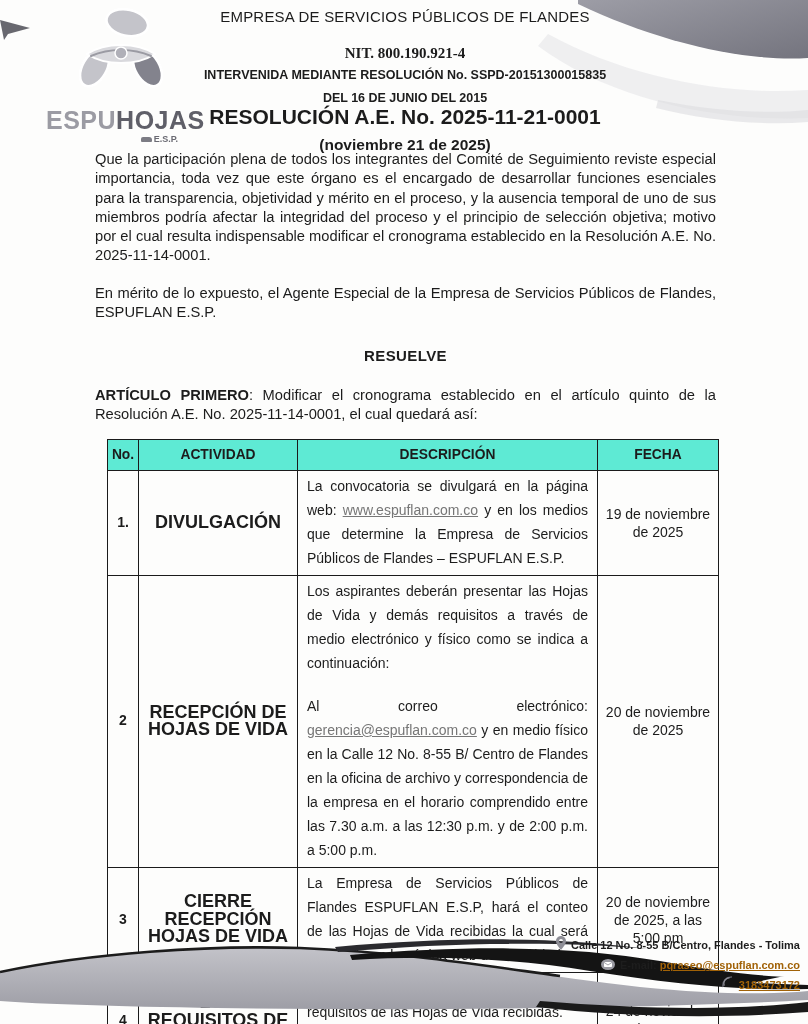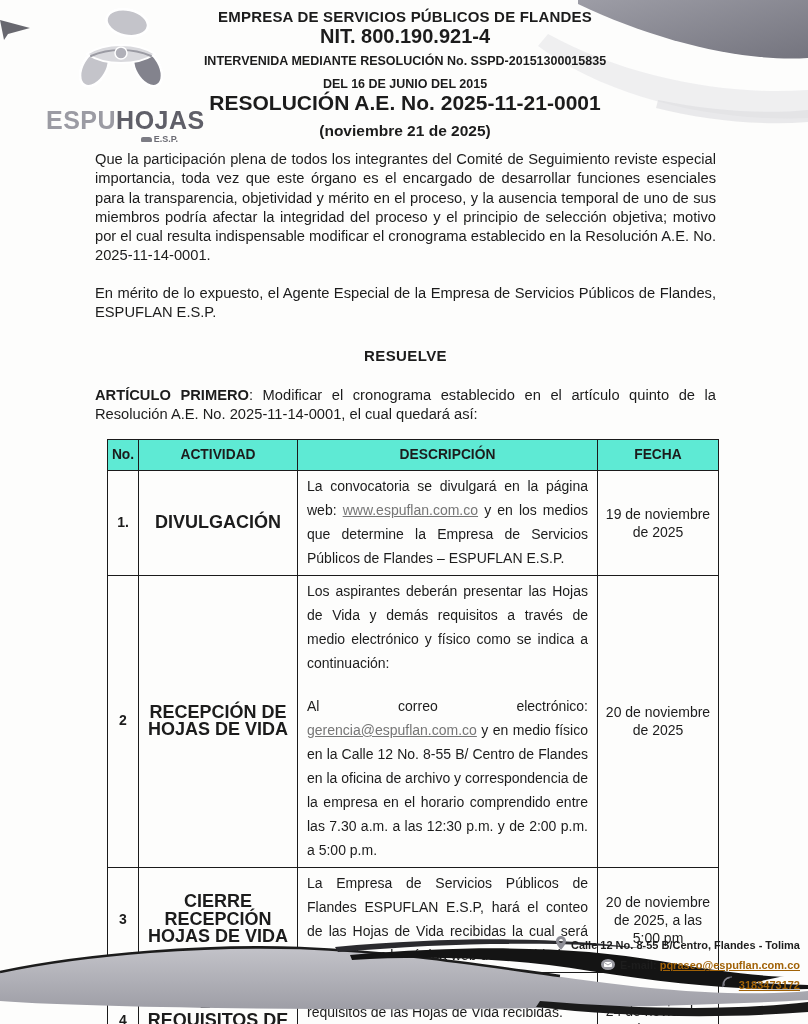--- a/index.html
+++ b/index.html
@@ -22,22 +22,22 @@
   
   .letterhead { position:relative; height:136px; }
   .logo-block { position:absolute; left:46px; top:6px; width:150px; text-align:center; }
   .logo-word { font-size:25px; letter-spacing:.5px; line-height:1; margin-top:2px; }
   .logo-word .lt { color:#9b9ba3; font-weight:bold; }
   .logo-word .bd { color:#5f5f68; font-weight:bold; }
   .logo-esp { font-size:9px; font-weight:bold; color:#6a6a72; text-align:right; padding-right:18px; margin-top:1px; }
   .logo-esp .truck { display:inline-block; width:11px; height:5px; background:#7c7c84; border-radius:2px 3px 1px 1px; margin-right:2px; }
 
   .head-text { position:absolute; left:178px; top:8px; width:454px; text-align:center; }
-  .h-company { font-size:15px; font-weight:bold; letter-spacing:.2px; }
-  .h-nit { font-size:20px; font-weight:bold; margin-top:0; }
+  .h-company { font-size:15px; font-weight:normal; letter-spacing:.2px; }
+  .h-nit { font-size:15px; font-weight:bold; margin-top:20px;font-family:Liberation Serif, serif; }
   .h-int1 { font-size:12.5px; font-weight:bold; margin-top:6px; }
   .h-int2 { font-size:12.5px; font-weight:bold; margin-top:9px; }
   .h-res { font-size:21px; font-weight:bold; margin-top:0; }
   .h-resdate { font-size:15.5px; font-weight:bold; margin-top:7px; }
 
   
   .doc { margin:14px 92px 0 95px; font-size:14.7px; line-height:19.3px; }
   .para { text-align:justify; }
   .para + .para { margin-top:18px; }
   .resuelve { text-align:center; font-weight:bold; font-size:15px; letter-spacing:.4px; margin-top:24px; }

